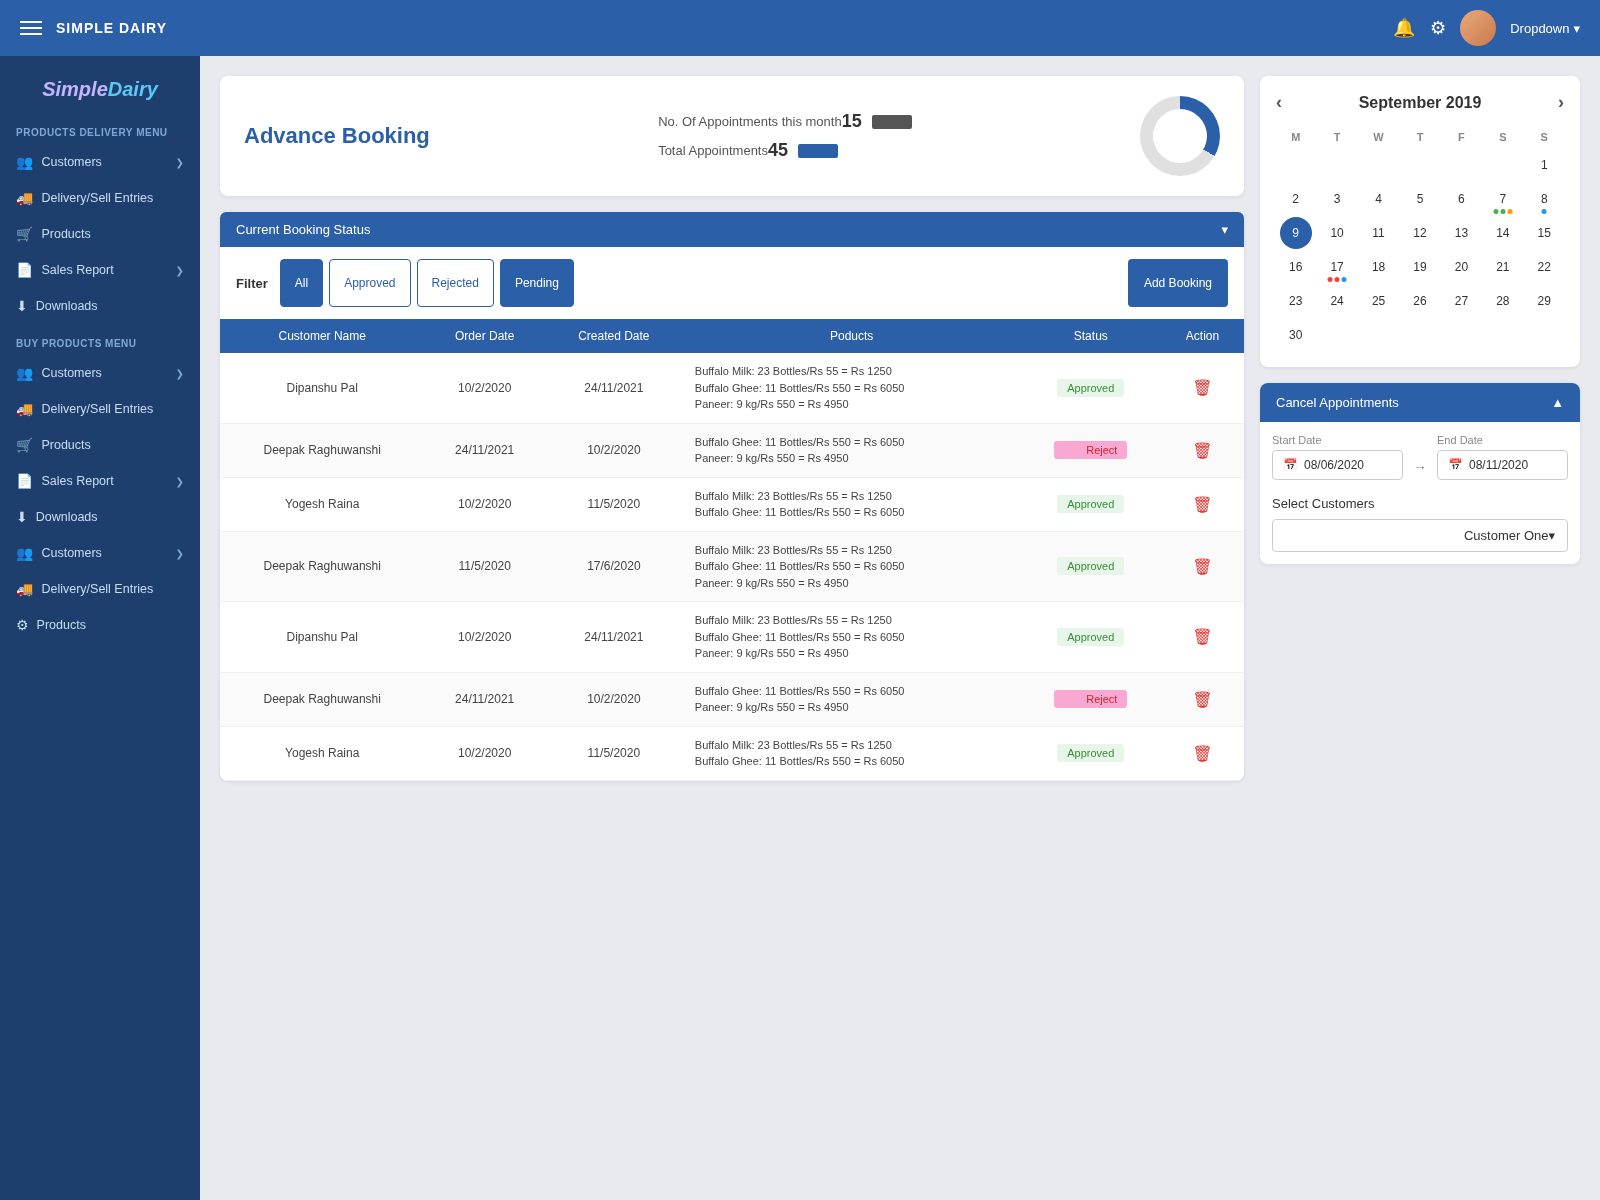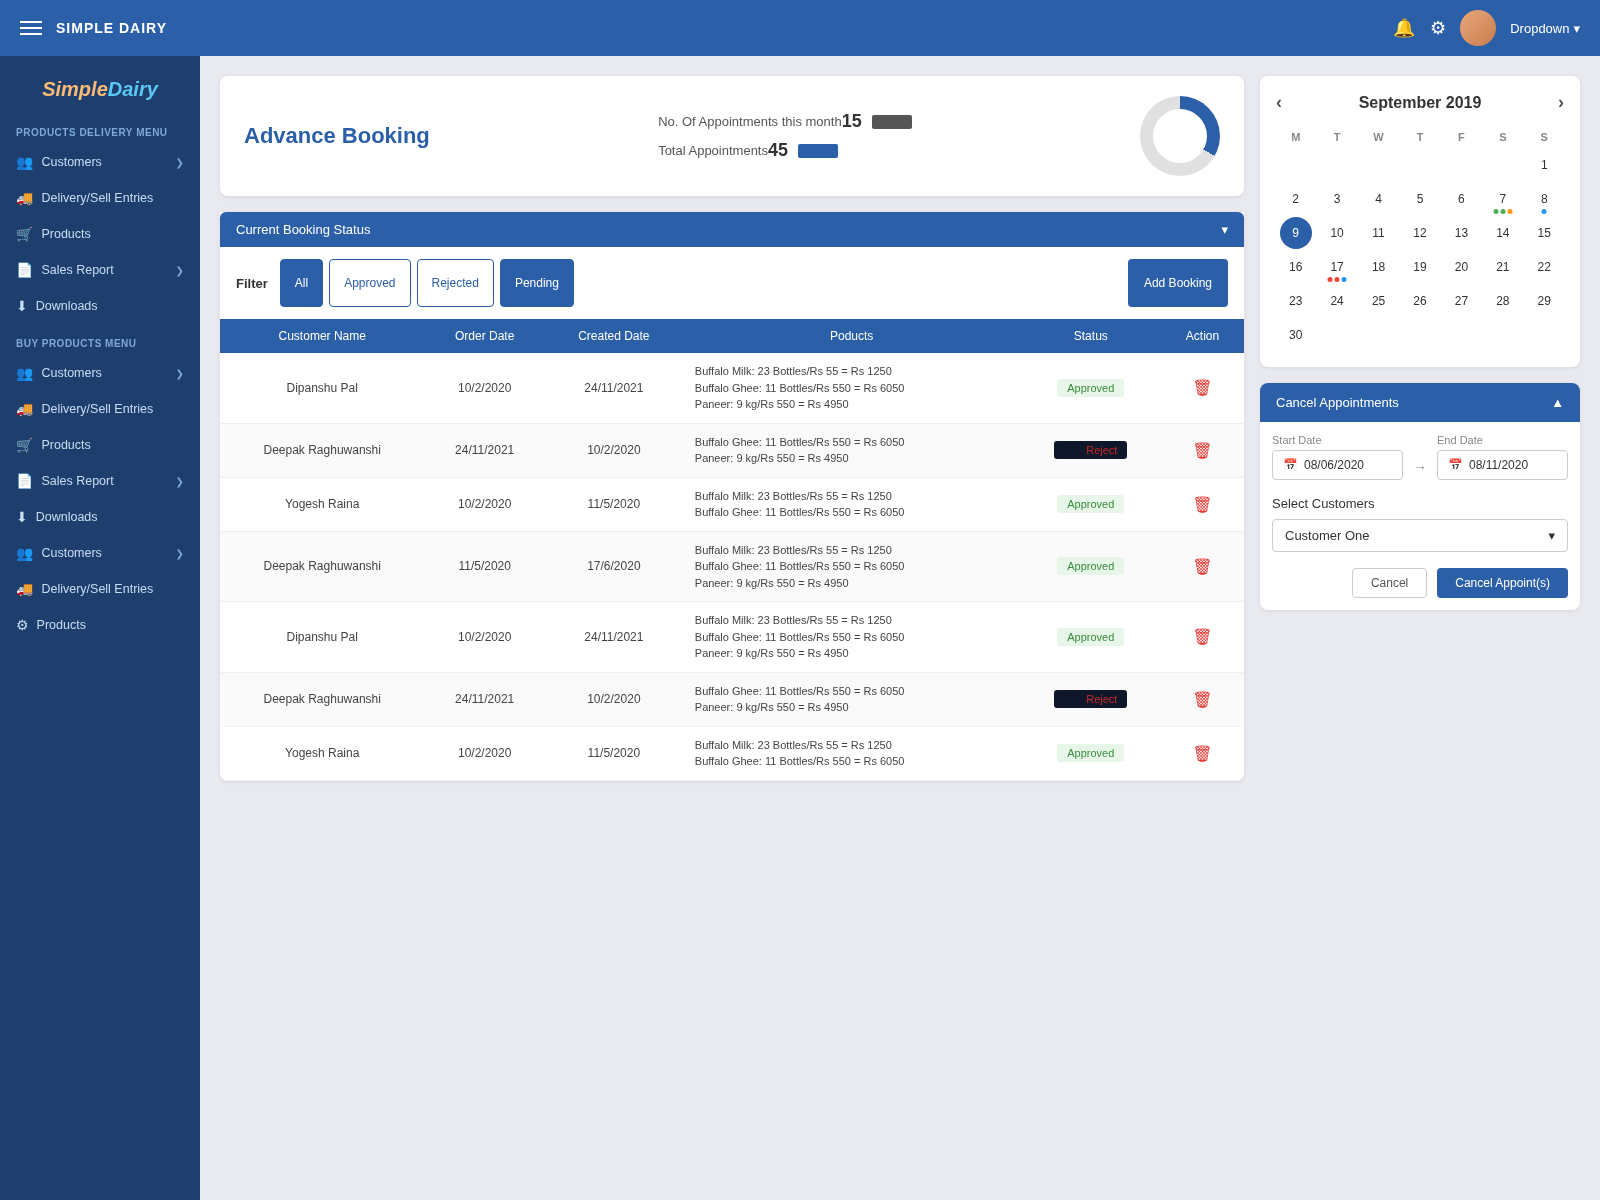--- a/index.html
+++ b/index.html
@@ -168,21 +168,21 @@
       color: #444;
       vertical-align: middle;
     }
     .status-badge {
       padding: 3px 10px;
       border-radius: 3px;
       font-size: 11px;
       display: inline-block;
     }
     .status-approved { background: #e8f5e9; color: #388e3c; }
-    .status-reject { background: #0f172a; color: #c62828; padding-left: 32px; }
+    .status-reject { background: #f9a8d4; color: #c62828; padding-left: 32px; }
     .delete-icon { color: #e53935; font-size: 16px; cursor: pointer; }
 
     
     .right-panel {}
 
     .calendar-card {
       background: white;
       border-radius: 8px;
       padding: 16px;
       box-shadow: 0 1px 4px rgba(0,0,0,0.08);
@@ -266,21 +266,21 @@
     .date-arrow { color: #888; font-size: 14px; margin-top: 16px; }
     .select-customers-label { font-size: 13px; font-weight: 500; margin-bottom: 8px; }
     .customer-select {
       width: 100%;
       border: 1px solid #ccc;
       border-radius: 4px;
       padding: 8px 12px;
       font-size: 13px;
       display: flex;
       align-items: center;
-      justify-content: space-between;
+      justify-content: flex-end;
       cursor: pointer;
       background: white;
     }
     .cancel-btns {
       display: flex;
       justify-content: flex-end;
       gap: 10px;
       margin-top: 16px;
     }
     .cancel-btn {
@@ -322,21 +322,21 @@
     <span class="dropdown-label">
       <span>Dropdown</span>
       <span>▾</span>
     </span>
   </div>
 </div>
 
 <div class="sidebar">
   <div class="sidebar-logo">
     <div class="logo-text">
-      <span style="color:#fdba74;">Simple</span><span style="color:#5bc8f5;">Dairy</span>
+      <span style="color:#c4b5fd;">Simple</span><span style="color:#5bc8f5;">Dairy</span>
     </div>
   </div>
 
   <div class="menu-section-title">PRODUCTS DELIVERY MENU</div>
 
   <div class="sidebar-item">
     <div class="sidebar-item-left">
         <span class="sidebar-icon">👥</span>
         <span>Customers</span>
       </div>
@@ -626,21 +626,17 @@
               </div>
             </div>
           </div>
 
           <div class="select-customers-label">Select Customers</div>
           <div class="customer-select">
             <span>Customer One</span>
             <span>▾</span>
           </div>
 
-          <div class="cancel-btns">
-            <button class="cancel-btn">Cancel</button>
-            <button class="cancel-appt-btn">Cancel Appoint(s)</button>
-          </div>
         </div>
       </div>
     </div>
   </div>
 </div>
 
 </body></html>

